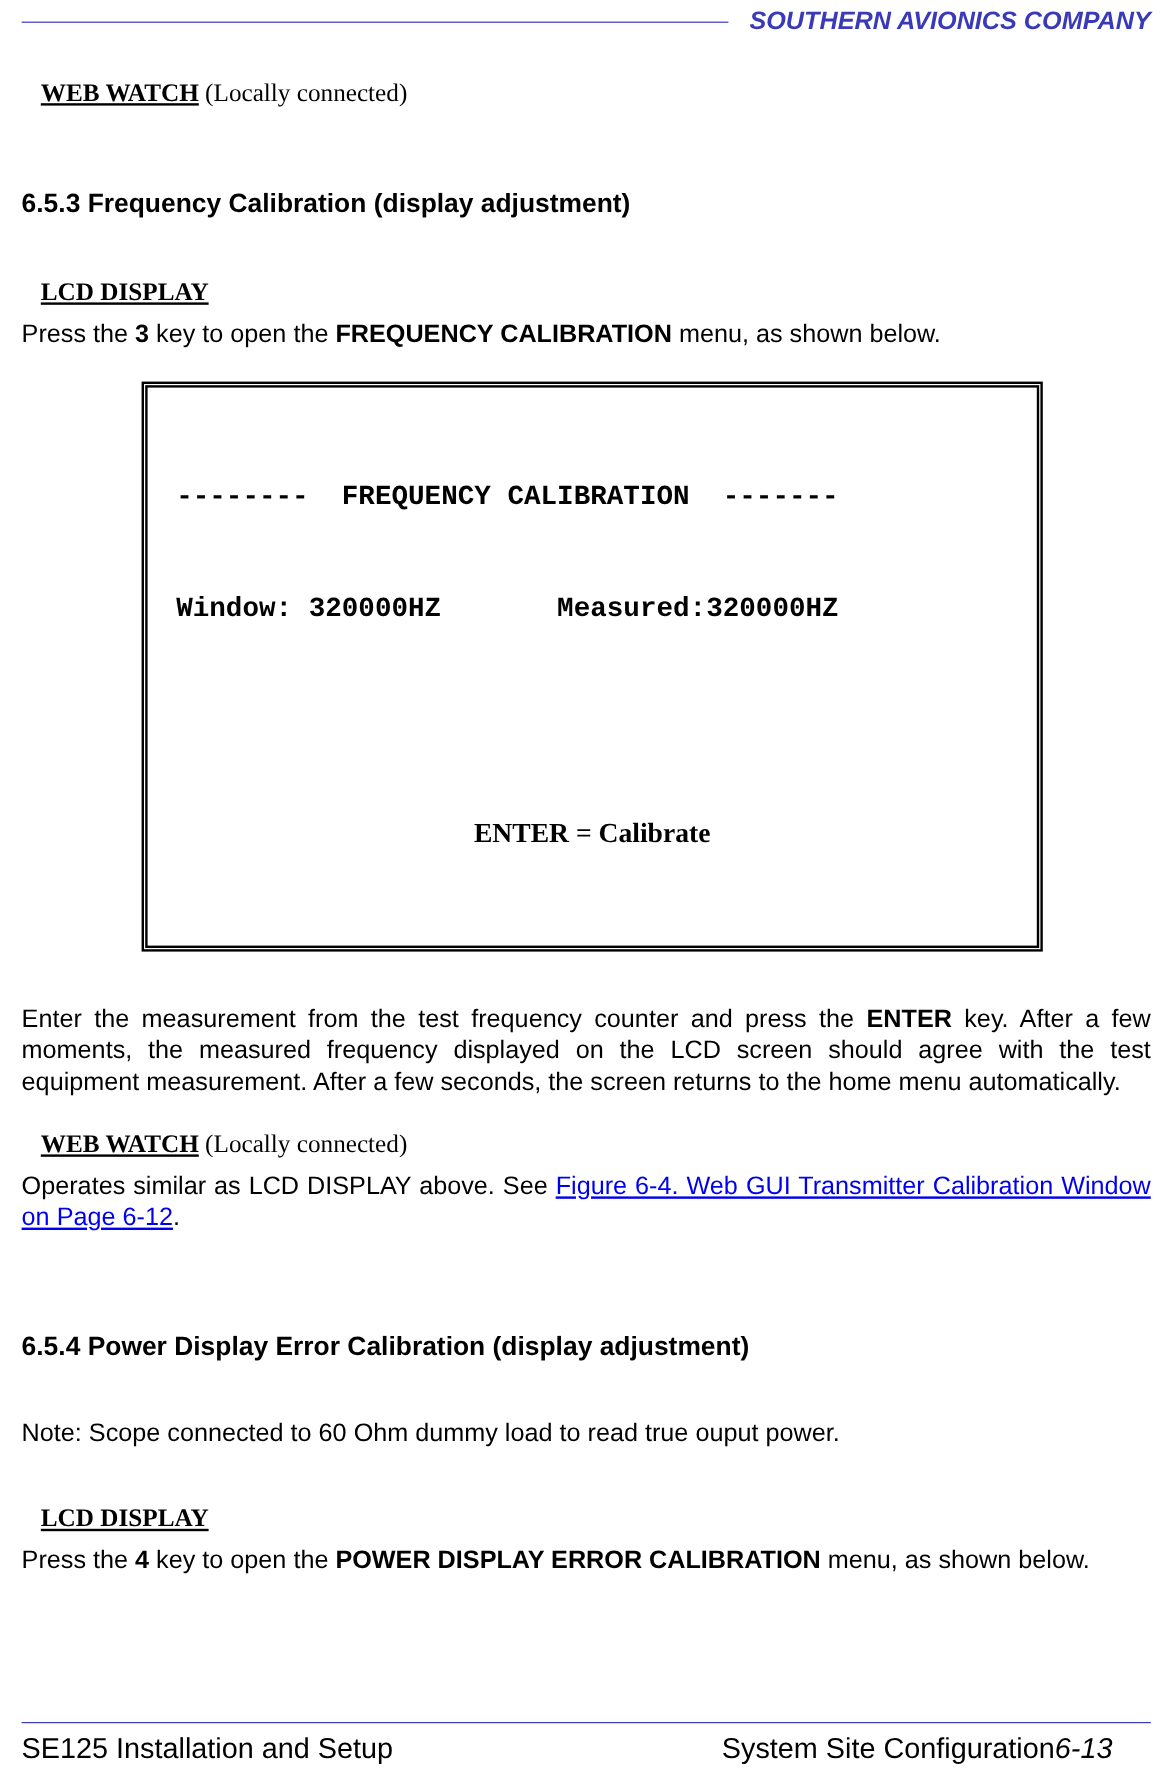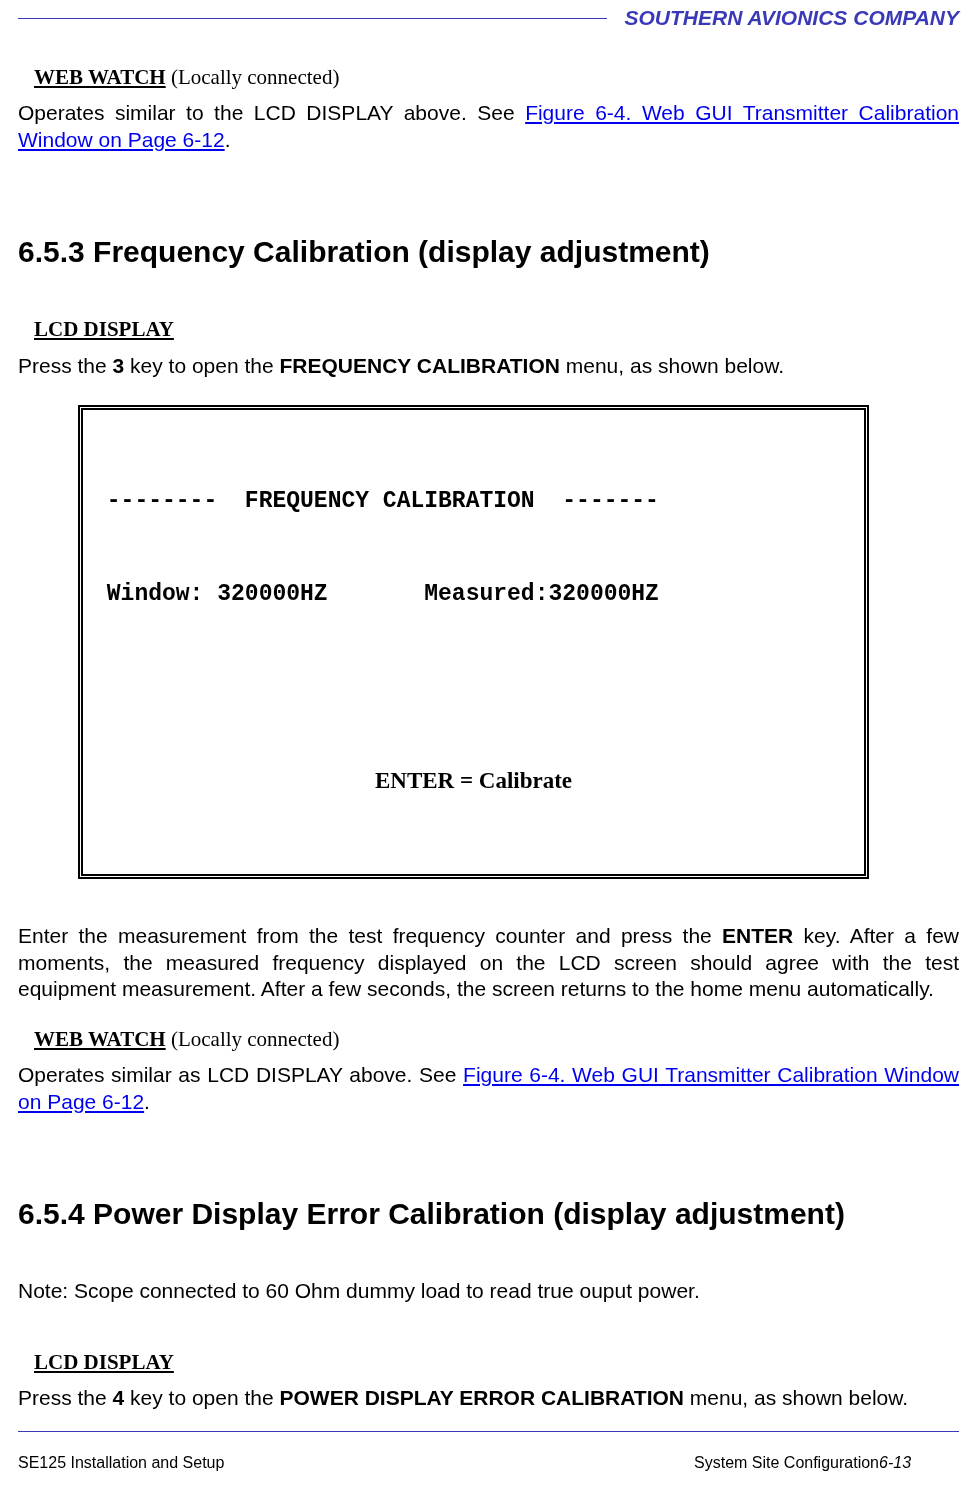--- a/index.html
+++ b/index.html
@@ -39,68 +39,65 @@
     font-size: 21px;
     line-height: 1.25;
   }
   .u { text-decoration: underline; }
   .b { font-weight: bold; }
   .link { color: #0000ee; text-decoration: underline; }
   .para { margin: 0 0 24px 0; text-align: justify; }
   .para-tight { margin: 0 0 10px 16px; font-family: Liberation Serif, serif; }
   .section-gap { height: 56px; }
   .h2 {
-    font-size: 30px;
+    font-size: 22px;
     font-weight: bold;
     margin: 0 0 46px 0;
   }
   .lcd-box {
     border: 5px double #000;
-    margin: 26px 90px 44px 60px;
+    margin: 26px 90px 44px 100px;
     padding: 14px 10px 16px 10px;
     font-family: "Courier New", monospace;
     font-weight: bold;
     font-size: 23px;
     line-height: 1.35;
     white-space: pre;
   }
   .lcd-line { display:block; }
   .lcd-center { text-align: center; display:block;font-family:Liberation Serif, serif; }
   .footer {
     position: absolute;
     left: 18px;
     right: 18px;
     bottom: 20px;
     border-top: 1px solid #3a3ab8;
-    padding-top: 22px;
+    padding-top: 8px;
     display: flex;
-    font-size: 16px;
+    font-size: 24px;
     color: #000;
   }
   .footer .f-left { flex: 1; text-align: left; }
   .footer .f-right { width: 80px; text-align: left; font-style: italic; }
   .footer-row { display:flex; align-items:center; }
 </style>
 </head>
 <body>
 
 <div class="page">
   <div class="top-rule-wrap">
     <div class="top-rule"></div>
     <div class="header-title">SOUTHERN AVIONICS COMPANY</div>
   </div>
 
   <div class="content">
 
     <div class="para-tight">
       <span class="b u">WEB WATCH</span><span>  (Locally connected)</span>
     </div>
-    <p class="para">
-      <span>Operates similar to the LCD DISPLAY above. See </span><a href="#" class="link">Figure 6-4.  Web GUI Transmitter Calibration Window on Page  6-12</a><span>.</span>
-    </p>
 
     <div class="section-gap"></div>
 
     <div class="h2">6.5.3  Frequency Calibration (display adjustment)</div>
 
     <div class="para-tight">
       <span class="b u">LCD DISPLAY</span>
     </div>
     <p class="para">
       <span>Press the </span><span class="b">3</span><span> key to open the </span><span class="b">FREQUENCY CALIBRATION</span><span> menu, as shown below.</span>

